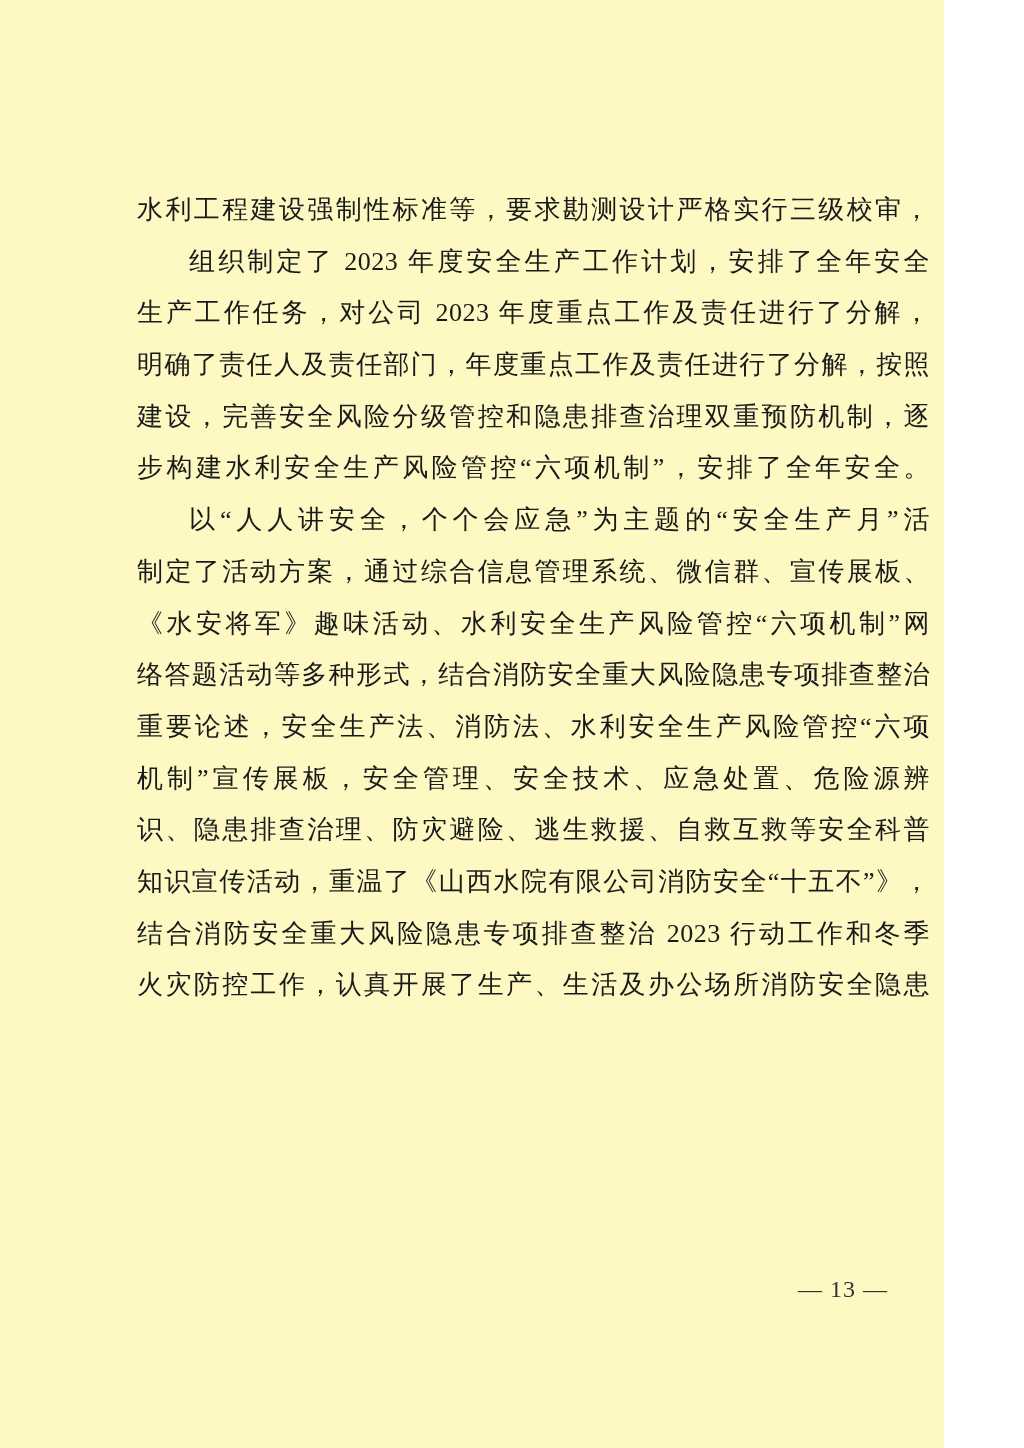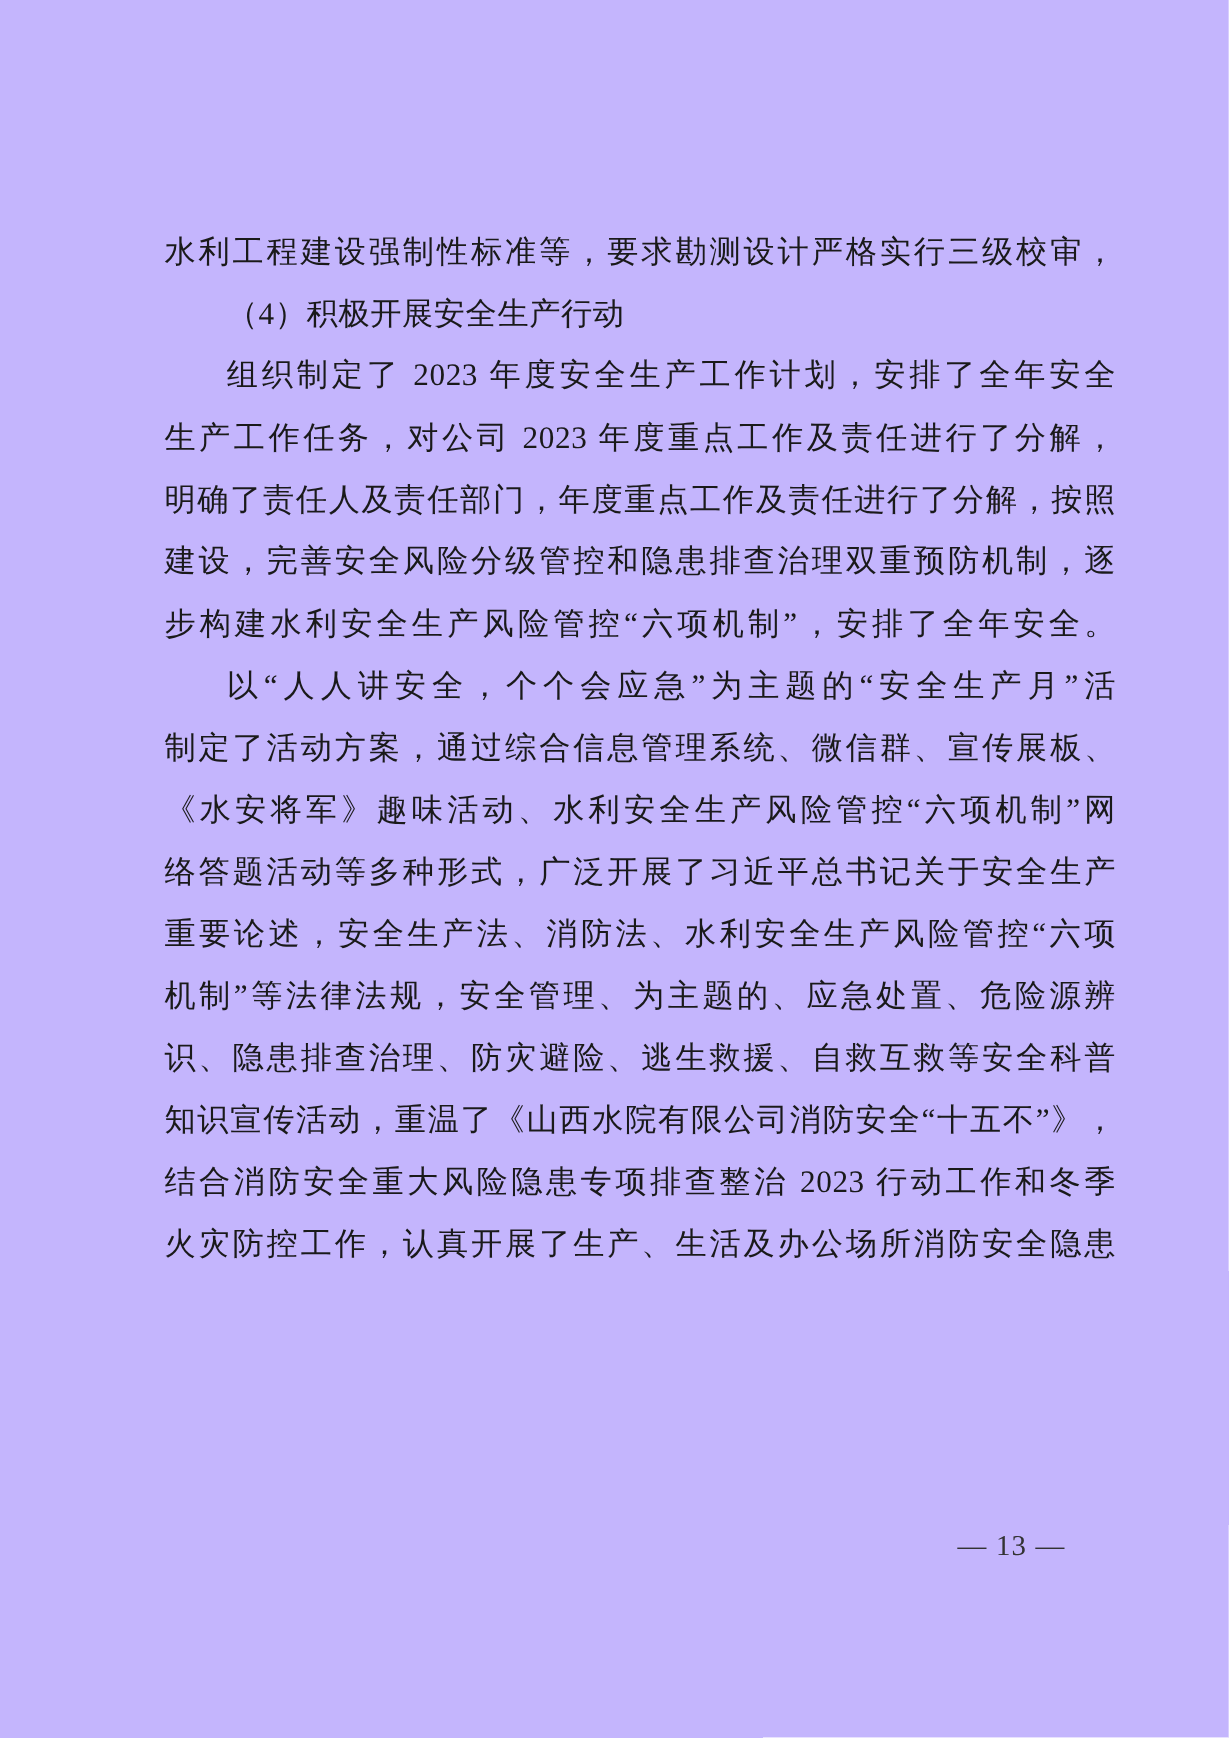--- a/index.html
+++ b/index.html
@@ -2,23 +2,23 @@
 <html><head>
 <meta charset="utf-8">
 <style>
   html, body {
     margin: 0;
     padding: 0;
     background: #ffffff;
   }
   .page {
     position: relative;
-    width: 1024px;
+    width: 944px;
     height: 1448px;
-    background: #c4b5fd;
+    background: #fef9c3;
     overflow: hidden;
     font-family: "Liberation Serif", "DejaVu Serif", serif;
     color: #1a1a1a;
     text-decoration: underline;
   }
   .text-block {
     position: absolute;
     left: 137px;
     top: 184px;
     width: 793px;
@@ -48,31 +48,30 @@
     color: #333333;
     text-align: right;
   }
 </style>
 </head>
 <body>
 
 <div class="page">
   <div class="text-block">
     <div class="line j">水利工程建设强制性标准等，要求勘测设计严格实行三级校审，</div>
-    <div class="line i2">（4）积极开展安全生产行动</div>
     <div class="line j i2">组织制定了 2023 年度安全生产工作计划，安排了全年安全</div>
     <div class="line j">生产工作任务，对公司 2023 年度重点工作及责任进行了分解，</div>
     <div class="line j">明确了责任人及责任部门，年度重点工作及责任进行了分解，按照</div>
     <div class="line j">建设，完善安全风险分级管控和隐患排查治理双重预防机制，逐</div>
     <div class="line j">步构建水利安全生产风险管控“六项机制”，安排了全年安全。</div>
     <div class="line j i2">以“人人讲安全，个个会应急”为主题的“安全生产月”活</div>
     <div class="line j">制定了活动方案，通过综合信息管理系统、微信群、宣传展板、</div>
     <div class="line j">《水安将军》趣味活动、水利安全生产风险管控“六项机制”网</div>
-    <div class="line j">络答题活动等多种形式，广泛开展了习近平总书记关于安全生产</div>
+    <div class="line j">络答题活动等多种形式，结合消防安全重大风险隐患专项排查整治</div>
     <div class="line j">重要论述，安全生产法、消防法、水利安全生产风险管控“六项</div>
-    <div class="line j">机制”等法律法规，安全管理、为主题的、应急处置、危险源辨</div>
+    <div class="line j">机制”宣传展板，安全管理、安全技术、应急处置、危险源辨</div>
     <div class="line j">识、隐患排查治理、防灾避险、逃生救援、自救互救等安全科普</div>
     <div class="line j">知识宣传活动，重温了《山西水院有限公司消防安全“十五不”》，</div>
     <div class="line j">结合消防安全重大风险隐患专项排查整治 2023 行动工作和冬季</div>
     <div class="line j">火灾防控工作，认真开展了生产、生活及办公场所消防安全隐患</div>
   </div>
   <div class="page-number">— 13 —</div>
 </div>
 
 </body></html>

